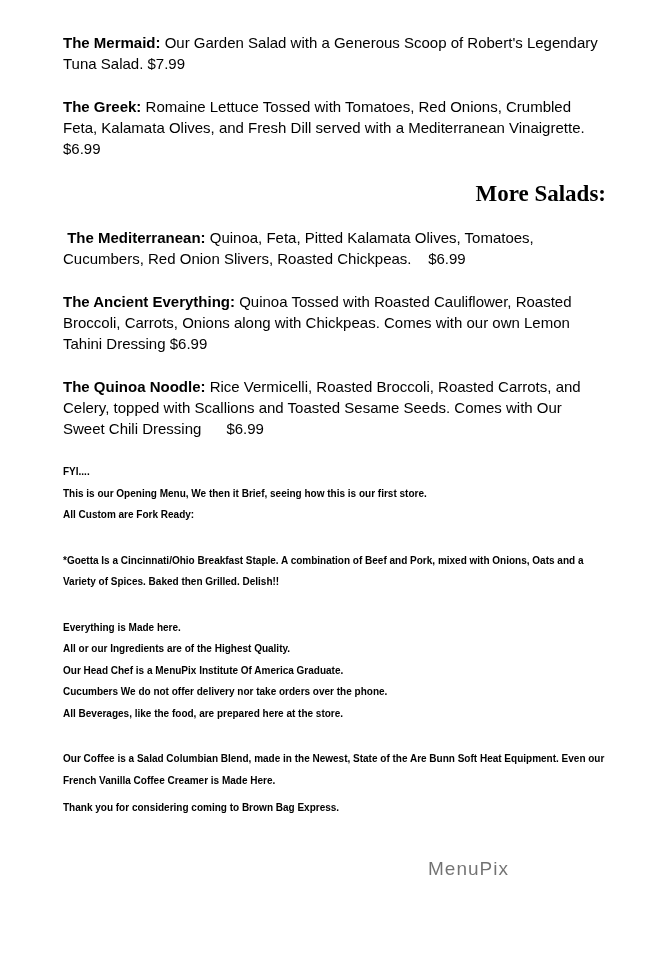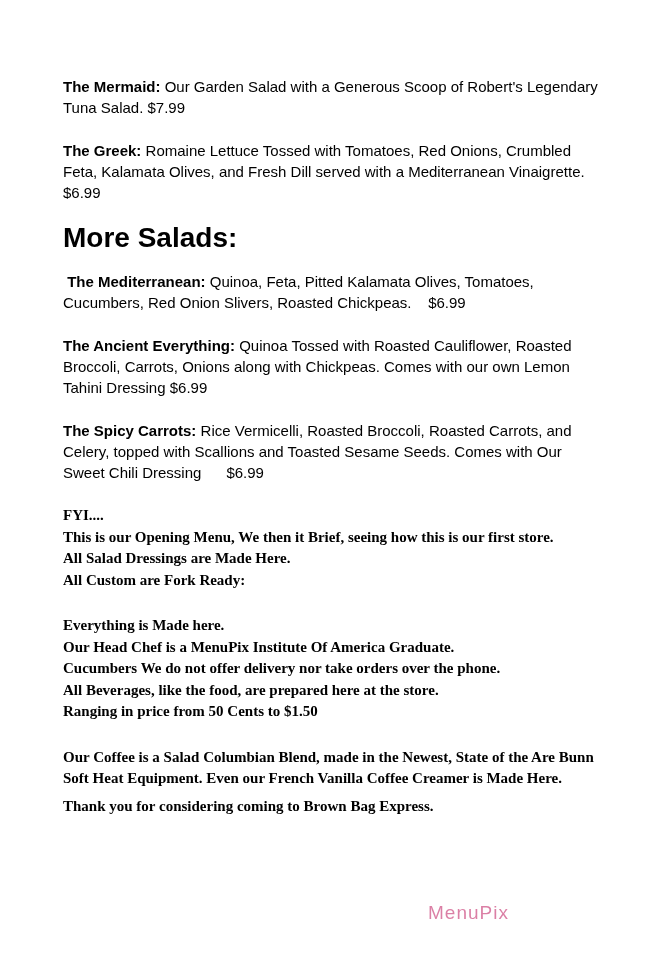--- a/index.html
+++ b/index.html
@@ -11,53 +11,52 @@
     color: #000000;
     font-family: "Liberation Sans", sans-serif;
     position: relative;
     overflow: hidden;
   }
   .page {
     position: relative;
     width: 664px;
     height: 675px;
     padding: 32px 58px 10px 63px;
-    margin-top: 44px;
   }
   .para {
     font-size: 15px;
     line-height: 21px;
     margin: 0 0 22px 0;
   }
   .para .name,
   .para .desc { white-space: pre-wrap; }
   .name { font-weight: bold; }
   .section-heading {
-    text-align: left;
-    font-size: 28px;
+    text-align: right;
+    font-size: 23px;
     font-weight: bold;
     margin: 8px 0 20px 0;
     line-height: 26px;
+    font-family: Liberation Serif, serif;
   }
   .gap-lg { margin-top: 16px; }
   .bold-block {
-    font-size: 15px;
+    font-size: 10px;
     line-height: 21.5px;
     font-weight: bold;
     margin: 0 0 24px 0;
-    font-family: Liberation Serif, serif;
   }
   .bold-block div { white-space: pre-wrap; }
   .mt-sm { margin-top: 6px; }
   .watermark {
     position: absolute;
     left: 428px;
     top: 858px;
     font-size: 19px;
-    color: #be185d;
+    color: #000000;
     opacity: 0.55;
     font-weight: normal;
     letter-spacing: 1px;
     pointer-events: none;
   }
 </style>
 </head>
 <body>
 
 <div class="page">
@@ -74,37 +73,39 @@
 
   <p class="para">
     <span class="name"> The Mediterranean:</span><span class="desc"> Quinoa, Feta, Pitted Kalamata Olives, Tomatoes, Cucumbers, Red Onion Slivers, Roasted Chickpeas.    $6.99</span>
   </p>
 
   <p class="para gap-lg">
     <span class="name">The Ancient Everything:</span><span class="desc"> Quinoa Tossed with Roasted Cauliflower, Roasted Broccoli, Carrots, Onions along with Chickpeas. Comes with our own Lemon Tahini Dressing $6.99</span>
   </p>
 
   <p class="para">
-    <span class="name">The Spicy Carrots:</span><span class="desc"> Rice Vermicelli, Roasted Broccoli, Roasted Carrots, and Celery, topped with Scallions and Toasted Sesame Seeds. Comes with Our Sweet Chili Dressing      $6.99</span>
+    <span class="name">The Quinoa Noodle:</span><span class="desc"> Rice Vermicelli, Roasted Broccoli, Roasted Carrots, and Celery, topped with Scallions and Toasted Sesame Seeds. Comes with Our Sweet Chili Dressing      $6.99</span>
   </p>
 
   <div class="bold-block mt-sm">
     <div>FYI....</div>
     <div>This is our Opening Menu, We then it Brief, seeing how this is our first store.</div>
-    <div>All Salad Dressings are Made Here.</div>
     <div>All Custom are Fork Ready:</div>
   </div>
 
+  <div class="bold-block mt-sm">
+    <div>*Goetta Is a Cincinnati/Ohio Breakfast Staple. A combination of Beef and Pork, mixed with Onions, Oats and a Variety of Spices. Baked then Grilled. Delish!!</div>
+  </div>
 
   <div class="bold-block mt-sm">
     <div>Everything is Made here.</div>
+    <div>All or our Ingredients are of the Highest Quality.</div>
     <div>Our Head Chef is a MenuPix Institute Of America Graduate.</div>
     <div>Cucumbers We do not offer delivery nor take orders over the phone.</div>
     <div>All Beverages, like the food, are prepared here at the store.</div>
-    <div>Ranging in price from 50 Cents to $1.50</div>
   </div>
 
   <div class="bold-block mt-sm">
     <div>Our Coffee is a Salad Columbian Blend, made in the Newest, State of the Are Bunn Soft Heat Equipment. Even our French Vanilla Coffee Creamer is Made Here.</div>
     <div class="mt-sm">Thank you for considering coming to Brown Bag Express.</div>
   </div>
 
   <div class="watermark">MenuPix</div>
 
 </div>

